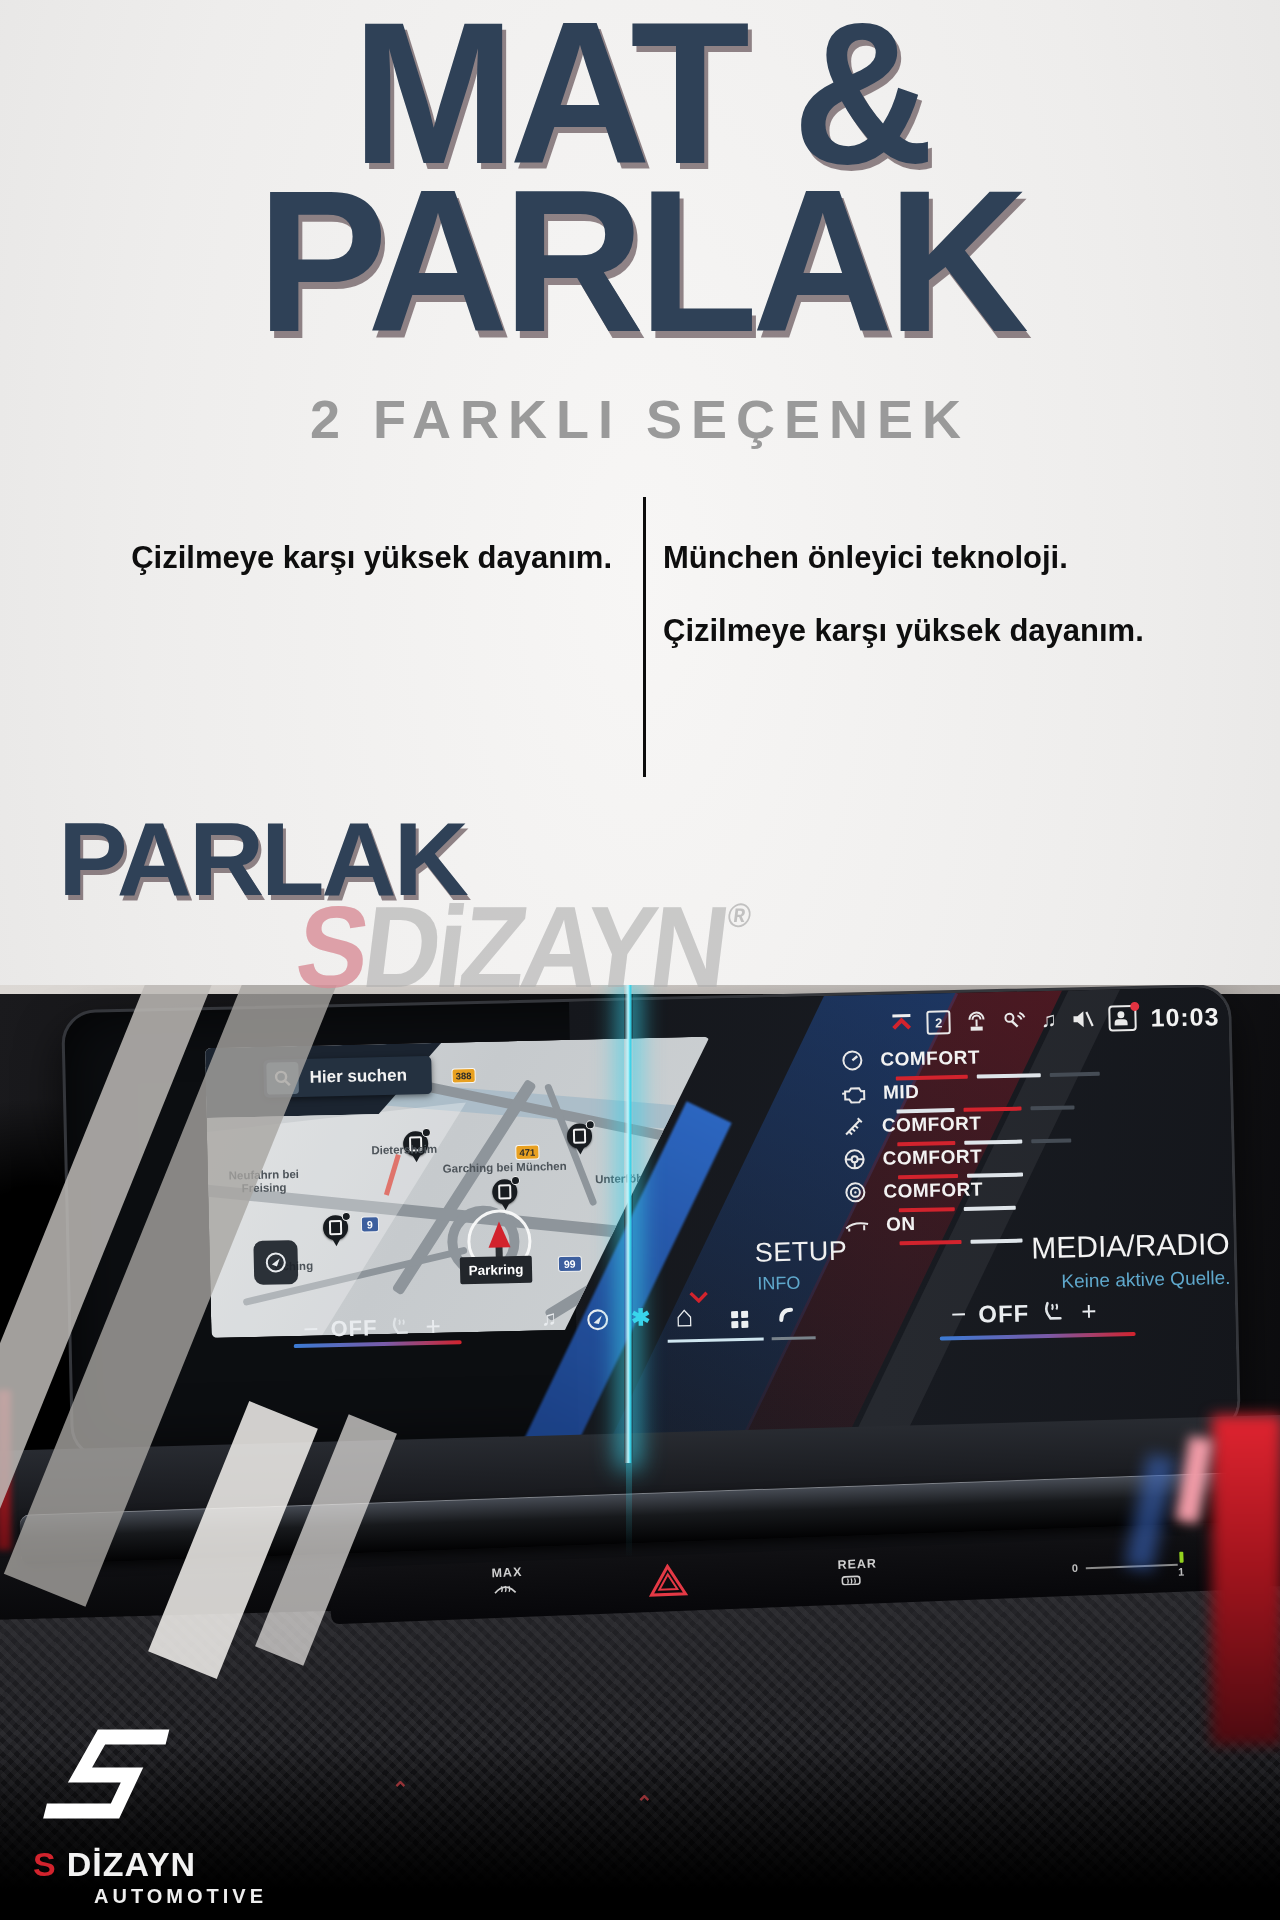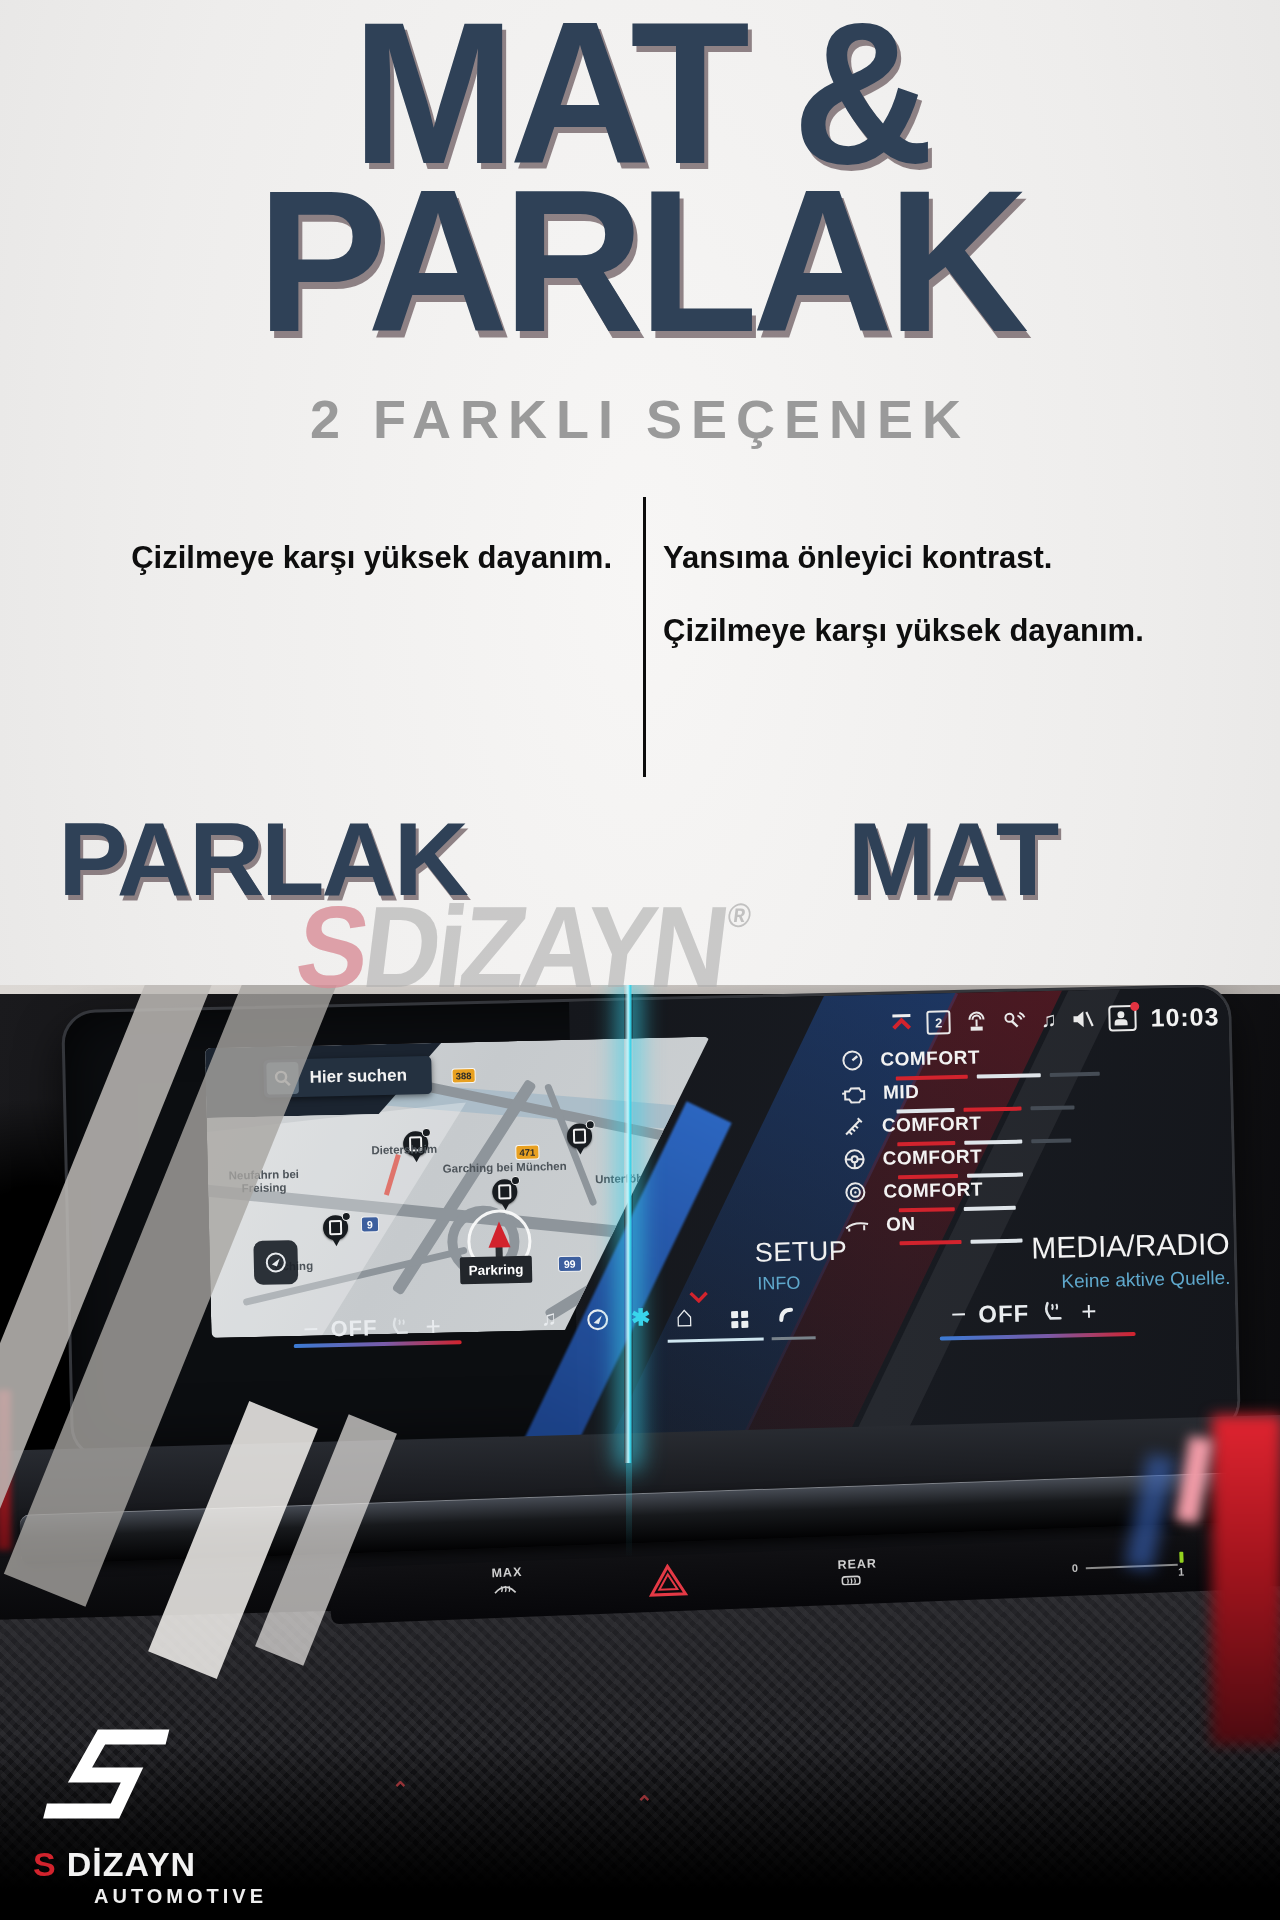--- a/index.html
+++ b/index.html
@@ -188,26 +188,25 @@
     <div>MAT &amp;</div>
     <div>PARLAK</div>
   </div>
   <div class="abs subtitle">2 FARKLI SEÇENEK</div>
 
   <div class="abs cmp-divider"></div>
   <div class="abs cmp-left">
     <div class="cmp-line">Çizilmeye karşı yüksek dayanım.</div>
   </div>
   <div class="abs cmp-right">
-    <div class="cmp-line">Yansıma önleyici kontrast.</div>
+    <div class="cmp-line">München önleyici teknoloji.</div>
     <div class="cmp-line">Çizilmeye karşı yüksek dayanım.</div>
   </div>
 
   <div class="abs side-label l">PARLAK</div>
-  <div class="abs side-label r">MAT</div>
 
   <div class="abs watermark"><span class="wm-s">S</span><span class="wm-n">DiZAYN</span><span class="wm-r">®</span></div>
 
   <div class="abs photo">
     <div class="abs photo-topline"></div>
     <div class="abs wheel-shadow"></div>
 
     <div class="abs screen">
       <div class="abs scr-right"></div>
       <div class="abs mstripe b1"></div>

